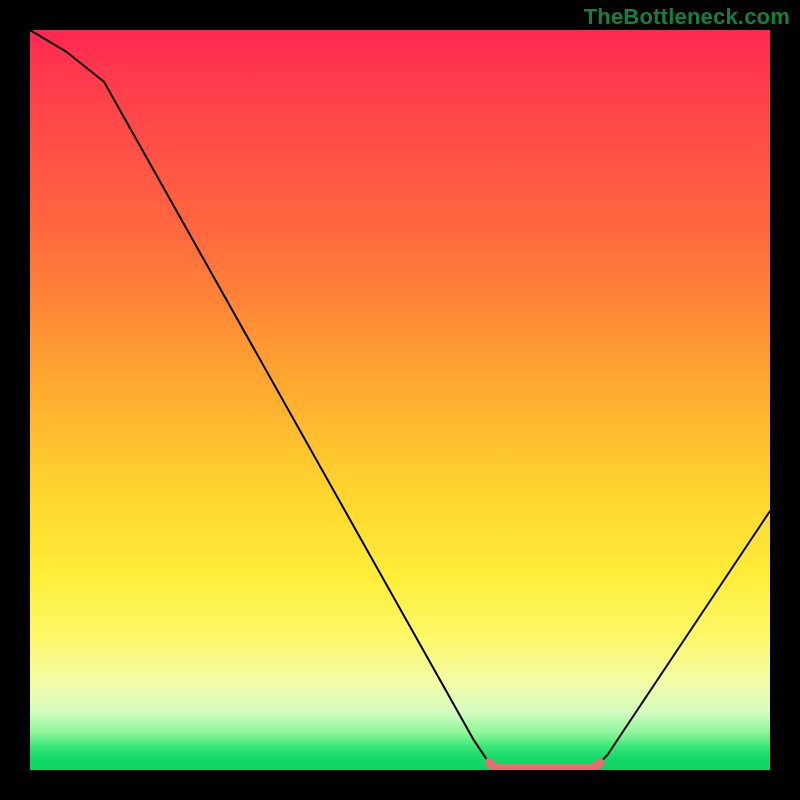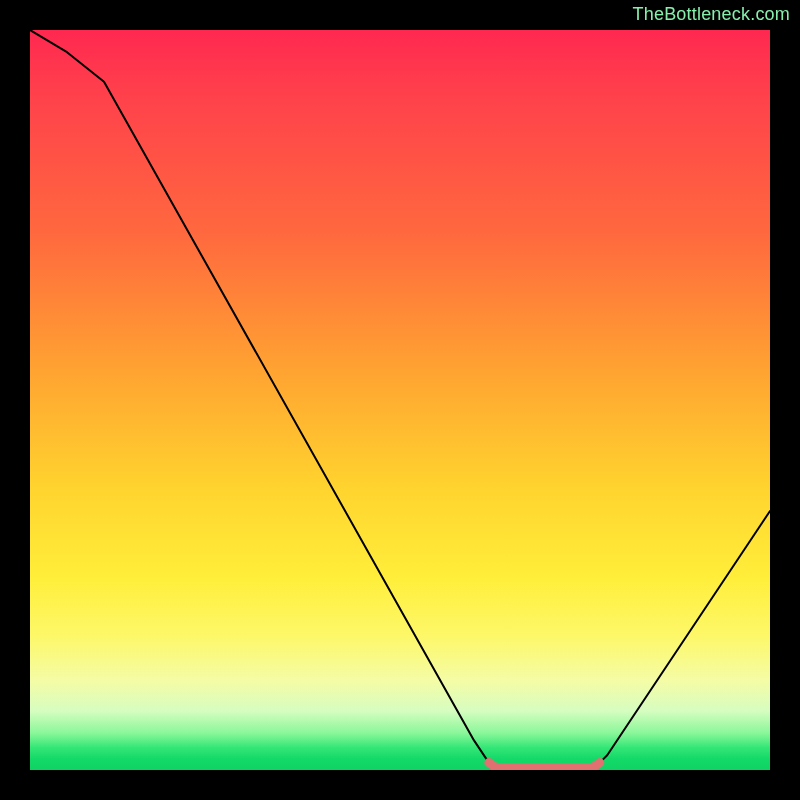--- a/index.html
+++ b/index.html
@@ -14,23 +14,23 @@
   .frame {
     position: relative;
     width: 800px;
     height: 800px;
     background: #000;
   }
   .attribution {
     position: absolute;
     top: 4px;
     right: 10px;
-    color: #86efac;
-    font-size: 18px;
-    font-weight: 400;
+    color: #15803d;
+    font-size: 22px;
+    font-weight: 700;
     letter-spacing: 0.2px;
     user-select: none;
   }
   .plot-area {
     position: absolute;
     left: 30px;
     top: 30px;
     width: 740px;
     height: 740px;
     

